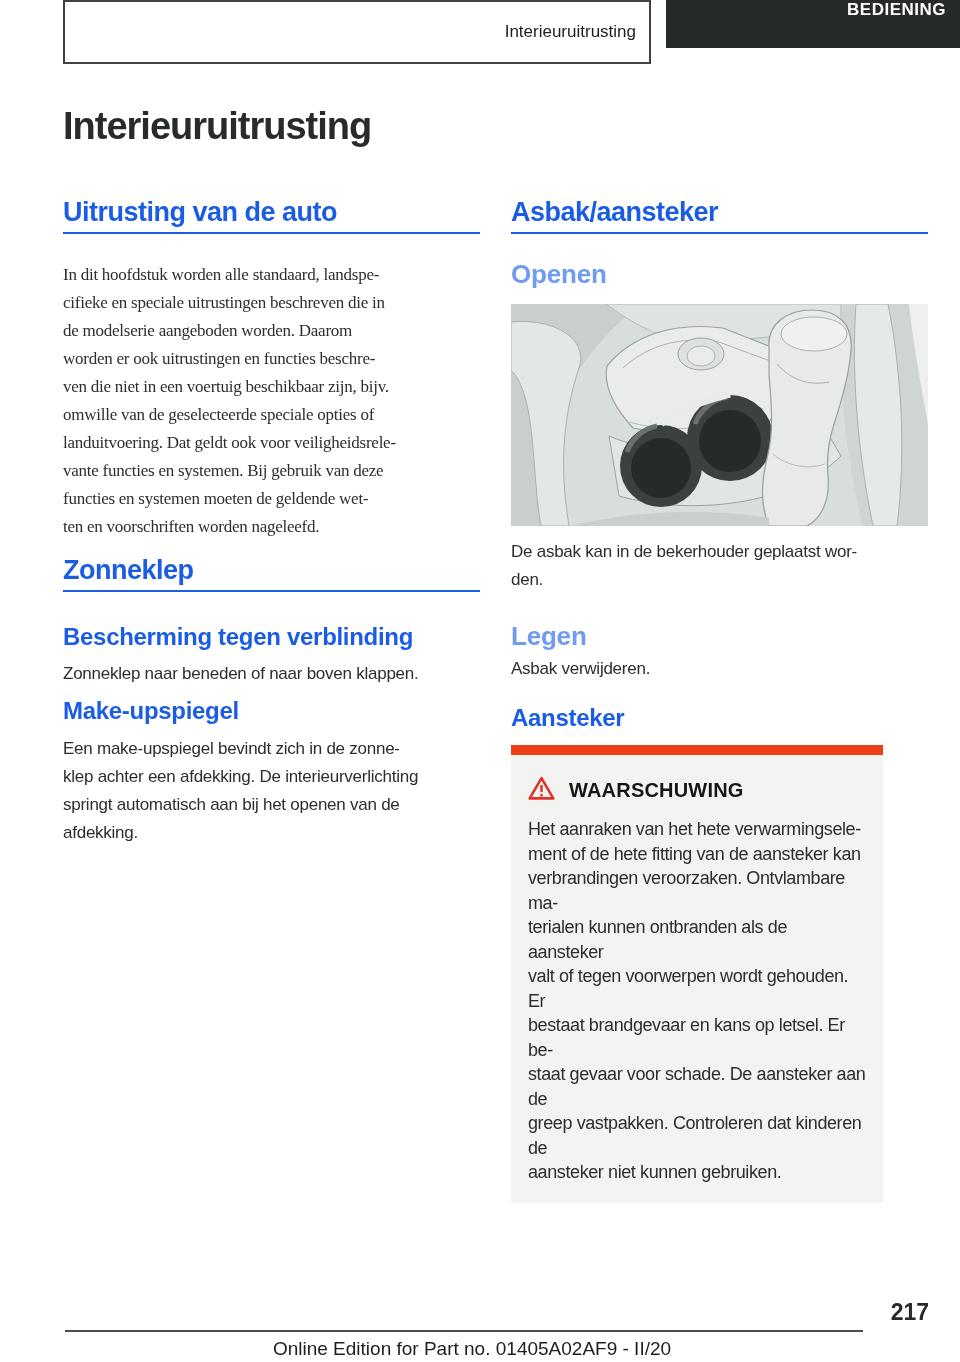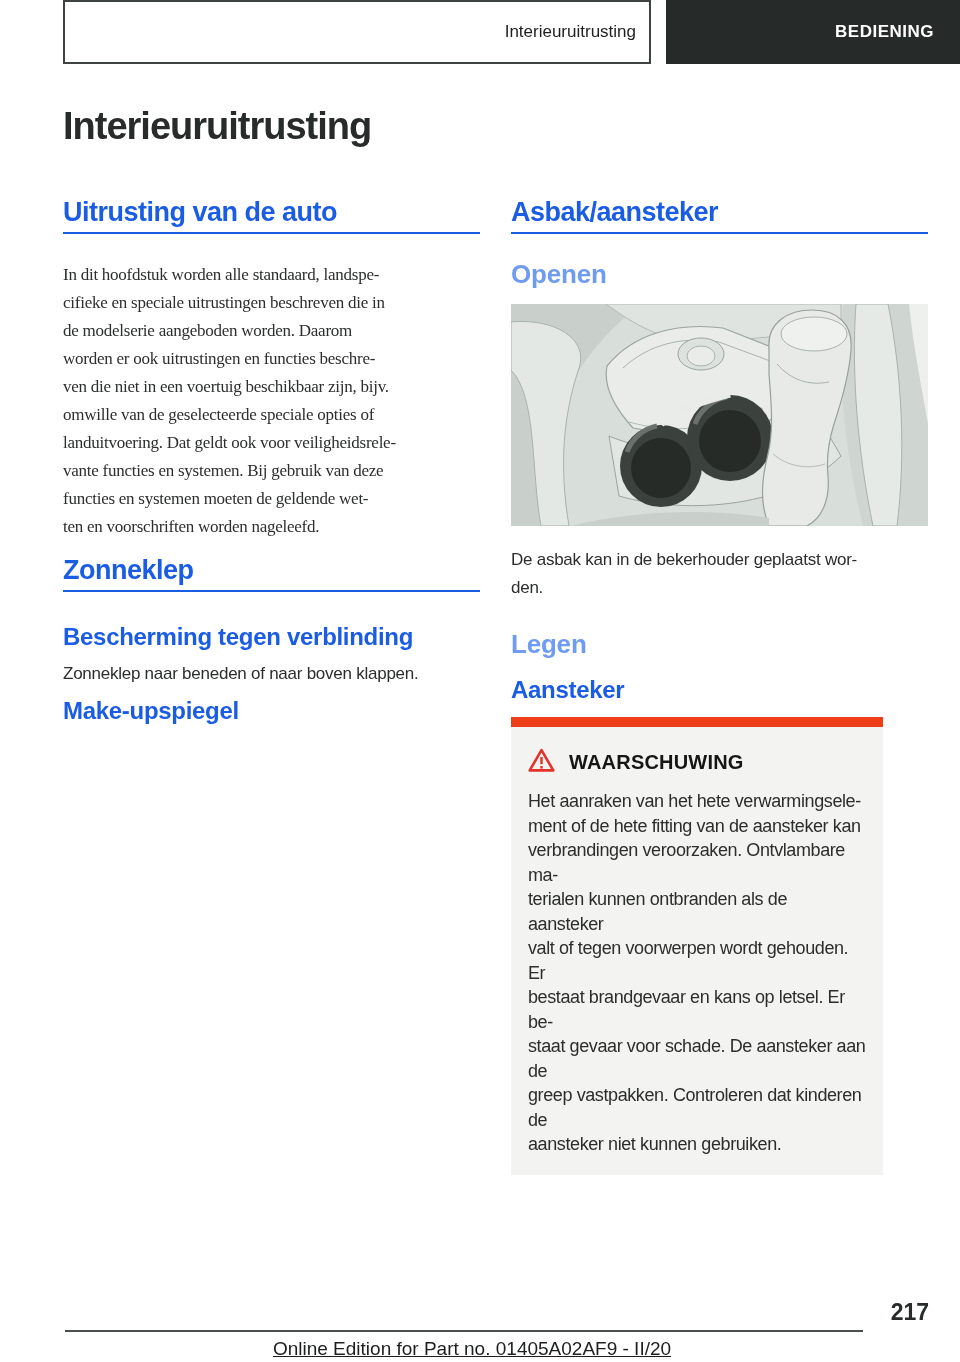--- a/index.html
+++ b/index.html
@@ -9,22 +9,22 @@
 
   
   .topbar { display:flex; gap:15px; margin-left:63px; }
   .tab-left {
     width:588px; height:64px; background:#fff;
     border:2px solid #3e4342; display:flex; align-items:center; justify-content:flex-end;
     padding-right:13px;
   }
   .tab-left span { font-size:17px; color:#1d1f1e; }
   .tab-right {
-    width:294px; height:64px; background:#262b2a;
-    display:flex; align-items:center; justify-content:flex-end; padding-right:26px;
+    width:294px; height:48px; background:#262b2a;
+    display:flex; align-items:flex-start; justify-content:flex-end; padding-right:14px;
   }
   .tab-right span { font-size:17px; font-weight:bold; color:#fff; letter-spacing:.5px; }
 
   
   h1.page-title {
     margin:41px 0 0 63px; font-size:38px; line-height:42px; letter-spacing:-1px;
     font-weight:bold; color:#272b2a;
   }
 
   
@@ -44,42 +44,42 @@
     font-size:26px; line-height:22px; font-weight:bold; letter-spacing:-.2px;
     color:#6f9bf0;
   }
   .col p {
     font-size:17px; line-height:28px; letter-spacing:-.25px; color:#2c2e2d;
     white-space:pre-line;
   }
 
   .mt27{margin-top:27px;font-family:Liberation Serif, serif;} .mt32{margin-top:32px;} .mt31{margin-top:31px;}
   .mt29{margin-top:29px;} .mt23{margin-top:10px;} .mt22{margin-top:22px;}
-  .mt19{margin-top:19px;} .mt15{margin-top:15px;} .mt12{margin-top:20px;}
+  .mt19{margin-top:19px;} .mt15{margin-top:15px;} .mt12{margin-top:12px;}
   .mt11{margin-top:11px;} .mt8{margin-top:8px;}
 
   
   figure.console-figure { width:417px; height:222px; }
   figure.console-figure svg { display:block; }
 
   
   .warning { width:372px; }
   .warning-bar { height:10px; background:#ee3e17; }
   .warning-body { background:#f3f3f1; padding:21px 17px 18px 17px; }
   .warning-head { display:flex; align-items:center; gap:14px; }
   .warning-head .w-label { font-size:20px; font-weight:bold; color:#161616; letter-spacing:.2px; }
   .warning-body p {
     margin-top:12px; font-size:18px; line-height:24.5px; letter-spacing:-.4px;
     color:#2c2e2d; white-space:pre-line;
   }
 
   
   .page-num { position:absolute; right:31px; bottom:36px; font-size:23px; font-weight:bold; color:#272b2a;text-align:center; }
   .footer-line { position:absolute; left:65px; bottom:30px; width:798px; border-top:2px solid #4a4f4e; }
-  .edition { position:absolute; left:0; bottom:2px; width:944px; text-align:center; font-size:19px; color:#1d1f1e;text-decoration:underline; }
+  .edition { position:absolute; left:0; bottom:2px; width:944px; text-align:center; font-size:19px; color:#1d1f1e; }
   .watermark { position:absolute; right:2px; bottom:3px; font-size:25px; color:#98a09e; letter-spacing:.5px; }
 </style>
 </head>
 <body>
 
 <div class="page">
 
   <div class="topbar">
     <div class="tab-left">
       <span>Interieuruitrusting</span>
@@ -104,20 +104,24 @@
 landuitvoering. Dat geldt ook voor veiligheidsrele-
 vante functies en systemen. Bij gebruik van deze
 functies en systemen moeten de geldende wet-
 ten en voorschriften worden nageleefd.</p>
 
       <h2 class="section gap-top mt8">Zonneklep</h2>
       <h3 class="sub mt32">Bescherming tegen verblinding</h3>
       <p class="mt11">Zonneklep naar beneden of naar boven klappen.</p>
 
       <h3 class="sub mt23">Make-upspiegel</h3>
+      <p class="mt12">Een make-upspiegel bevindt zich in de zonne-
+klep achter een afdekking. De interieurverlichting
+springt automatisch aan bij het openen van de
+afdekking.</p>
     </div>
 
     <div class="col">
       <h2 class="section">Asbak/aansteker</h2>
       <h4 class="minor mt29">Openen</h4>
 
       <figure class="console-figure mt19">
         <svg width="417" height="222" viewBox="0 0 417 222" xmlns="http://www.w3.org/2000/svg">
           <rect width="417" height="222" fill="#d8ded9"></rect>
 
@@ -153,20 +157,21 @@
           <path d="M262,150 C276,162 296,166 314,160" fill="none" stroke="#b4bdb7" stroke-width="1"></path>
 
           <path d="M60,222 C120,206 200,204 258,214 L258,222 Z" fill="#c9d0cb"></path>
         </svg>
       </figure>
 
       <p class="mt12">De asbak kan in de bekerhouder geplaatst wor-
 den.</p>
 
       <h4 class="minor mt31">Legen</h4>
+      <p class="mt8">Asbak verwijderen.</p>
 
       <h3 class="sub mt22">Aansteker</h3>
 
       <aside class="warning mt15">
         <div class="warning-bar"></div>
         <div class="warning-body">
           <div class="warning-head">
             <span>
               <svg width="27" height="25" viewBox="0 0 27 25" xmlns="http://www.w3.org/2000/svg">
                 <path d="M13.5 2.2 L25.3 22.4 L1.7 22.4 Z" fill="none" stroke="#e2332a" stroke-width="2.6" stroke-linejoin="round"></path>

